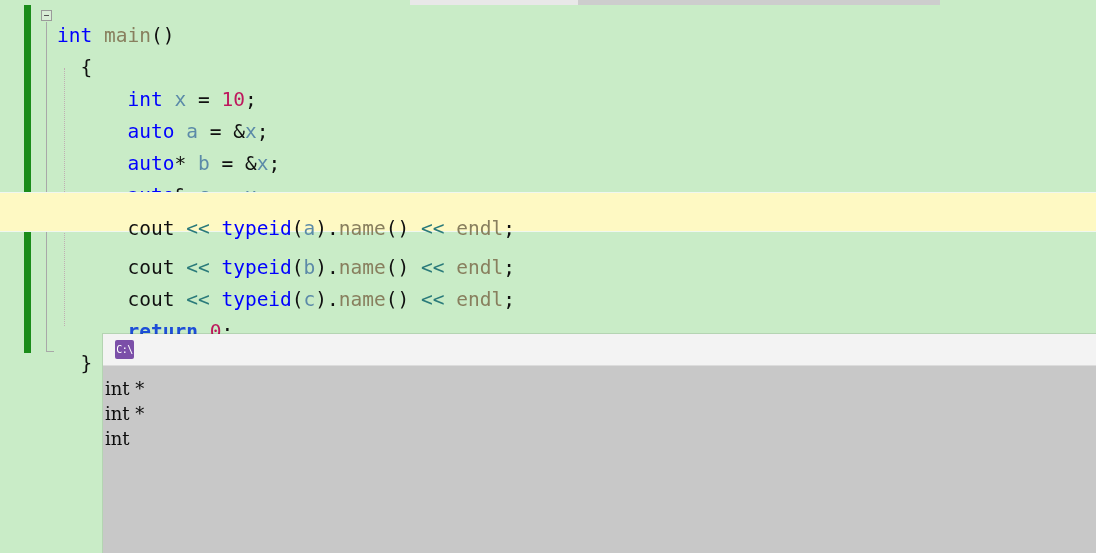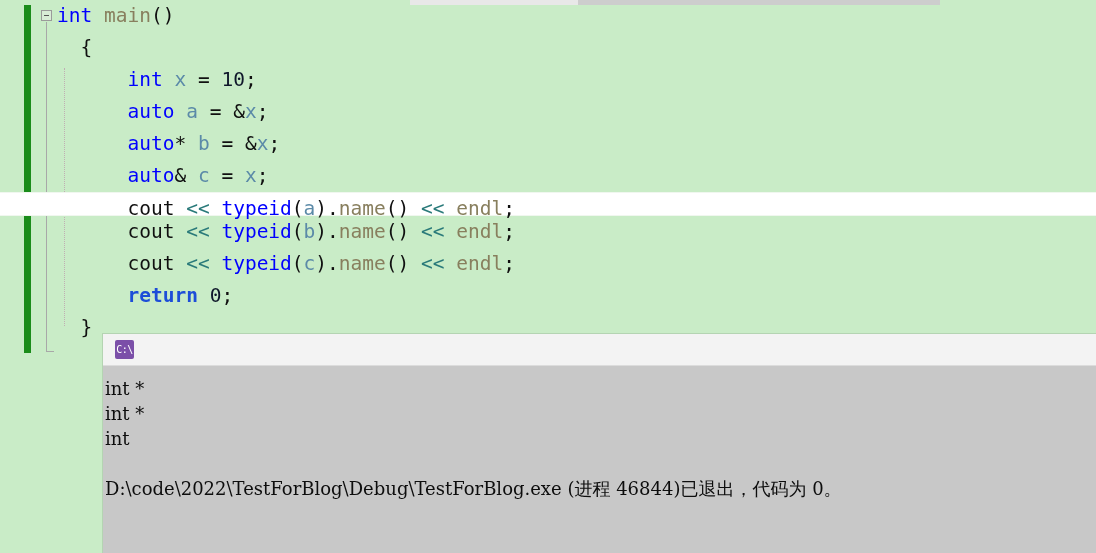--- a/index.html
+++ b/index.html
@@ -111,31 +111,31 @@
     white-space: pre;
     color: #101010;
   }
   .line {
     position: relative;
     height: 32px;
     padding-left: 57px;
     box-sizing: border-box;
   }
   .line.current {
-    background: #ffffff;
+    background: #fef9c3;
     border-top: 1px solid #f0f7ef;
     border-bottom: 1px solid #f0f7ef;
-    height: 24px;
-  }
-  .line-inner { display: inline-block; }
+    height: 40px;
+  }
+  .line-inner { display: inline-block; margin-top: 20px; }
 
   
   .kw    { color: #0000ff; }
   .var   { color: #5b8aa8; }
-  .num   { color: #0f172a; }
+  .num   { color: #be185d; }
   .fn    { color: #887f5e; }
   .op    { color: #2a7a7a; }
   .punct { color: #101010; }
   .plain { color: #101010; }
   .ret   { color: #1d4ed8; font-weight: bold; }
 
   
   #console {
     position: absolute;
     left: 103px;
@@ -213,14 +213,14 @@
   <div id="code"><div class="line"><span class="line-inner"><span class="kw">int</span><span class="plain"> </span><span class="fn">main</span><span class="punct">()</span></span></div><div class="line"><span class="line-inner"><span class="punct">  {</span></span></div><div class="line"><span class="line-inner"><span class="plain">      </span><span class="kw">int</span><span class="plain"> </span><span class="var">x</span><span class="plain"> </span><span class="punct">=</span><span class="plain"> </span><span class="num">10</span><span class="punct">;</span></span></div><div class="line"><span class="line-inner"><span class="plain">      </span><span class="kw">auto</span><span class="plain"> </span><span class="var">a</span><span class="plain"> </span><span class="punct">=</span><span class="plain"> </span><span class="punct">&amp;</span><span class="var">x</span><span class="punct">;</span></span></div><div class="line"><span class="line-inner"><span class="plain">      </span><span class="kw">auto</span><span class="punct">*</span><span class="plain"> </span><span class="var">b</span><span class="plain"> </span><span class="punct">=</span><span class="plain"> </span><span class="punct">&amp;</span><span class="var">x</span><span class="punct">;</span></span></div><div class="line"><span class="line-inner"><span class="plain">      </span><span class="kw">auto</span><span class="punct">&amp;</span><span class="plain"> </span><span class="var">c</span><span class="plain"> </span><span class="punct">=</span><span class="plain"> </span><span class="var">x</span><span class="punct">;</span></span></div><div class="line current"><span class="line-inner"><span class="plain">      </span><span class="plain">cout</span><span class="plain"> </span><span class="op">&lt;&lt;</span><span class="plain"> </span><span class="kw">typeid</span><span class="punct">(</span><span class="var">a</span><span class="punct">)</span><span class="punct">.</span><span class="fn">name</span><span class="punct">()</span><span class="plain"> </span><span class="op">&lt;&lt;</span><span class="plain"> </span><span class="fn">endl</span><span class="punct">;</span></span></div><div class="line"><span class="line-inner"><span class="plain">      </span><span class="plain">cout</span><span class="plain"> </span><span class="op">&lt;&lt;</span><span class="plain"> </span><span class="kw">typeid</span><span class="punct">(</span><span class="var">b</span><span class="punct">)</span><span class="punct">.</span><span class="fn">name</span><span class="punct">()</span><span class="plain"> </span><span class="op">&lt;&lt;</span><span class="plain"> </span><span class="fn">endl</span><span class="punct">;</span></span></div><div class="line"><span class="line-inner"><span class="plain">      </span><span class="plain">cout</span><span class="plain"> </span><span class="op">&lt;&lt;</span><span class="plain"> </span><span class="kw">typeid</span><span class="punct">(</span><span class="var">c</span><span class="punct">)</span><span class="punct">.</span><span class="fn">name</span><span class="punct">()</span><span class="plain"> </span><span class="op">&lt;&lt;</span><span class="plain"> </span><span class="fn">endl</span><span class="punct">;</span></span></div><div class="line"><span class="line-inner"><span class="plain">      </span><span class="ret">return</span><span class="plain"> </span><span class="num">0</span><span class="punct">;</span></span></div><div class="line"><span class="line-inner"><span class="punct">  }</span></span></div></div>
 
 </div>
 
 <div id="console">
   <div id="console-titlebar">
     <div id="console-icon">
       <span>C:\</span>
     </div>
   </div>
-  <div id="console-body"><div class="console-line">int *</div><div class="console-line">int *</div><div class="console-line">int</div><div class="console-gap">&nbsp;</div><div class="console-line">D:\code\2022\TestForBlog\Debug\TestForBlog.exe (进程 46844)已退出，代码为 0。</div></div>
+  <div id="console-body"><div class="console-line">int *</div><div class="console-line">int *</div><div class="console-line">int</div><div class="console-gap">&nbsp;</div></div>
 </div>
 
 </body></html>

